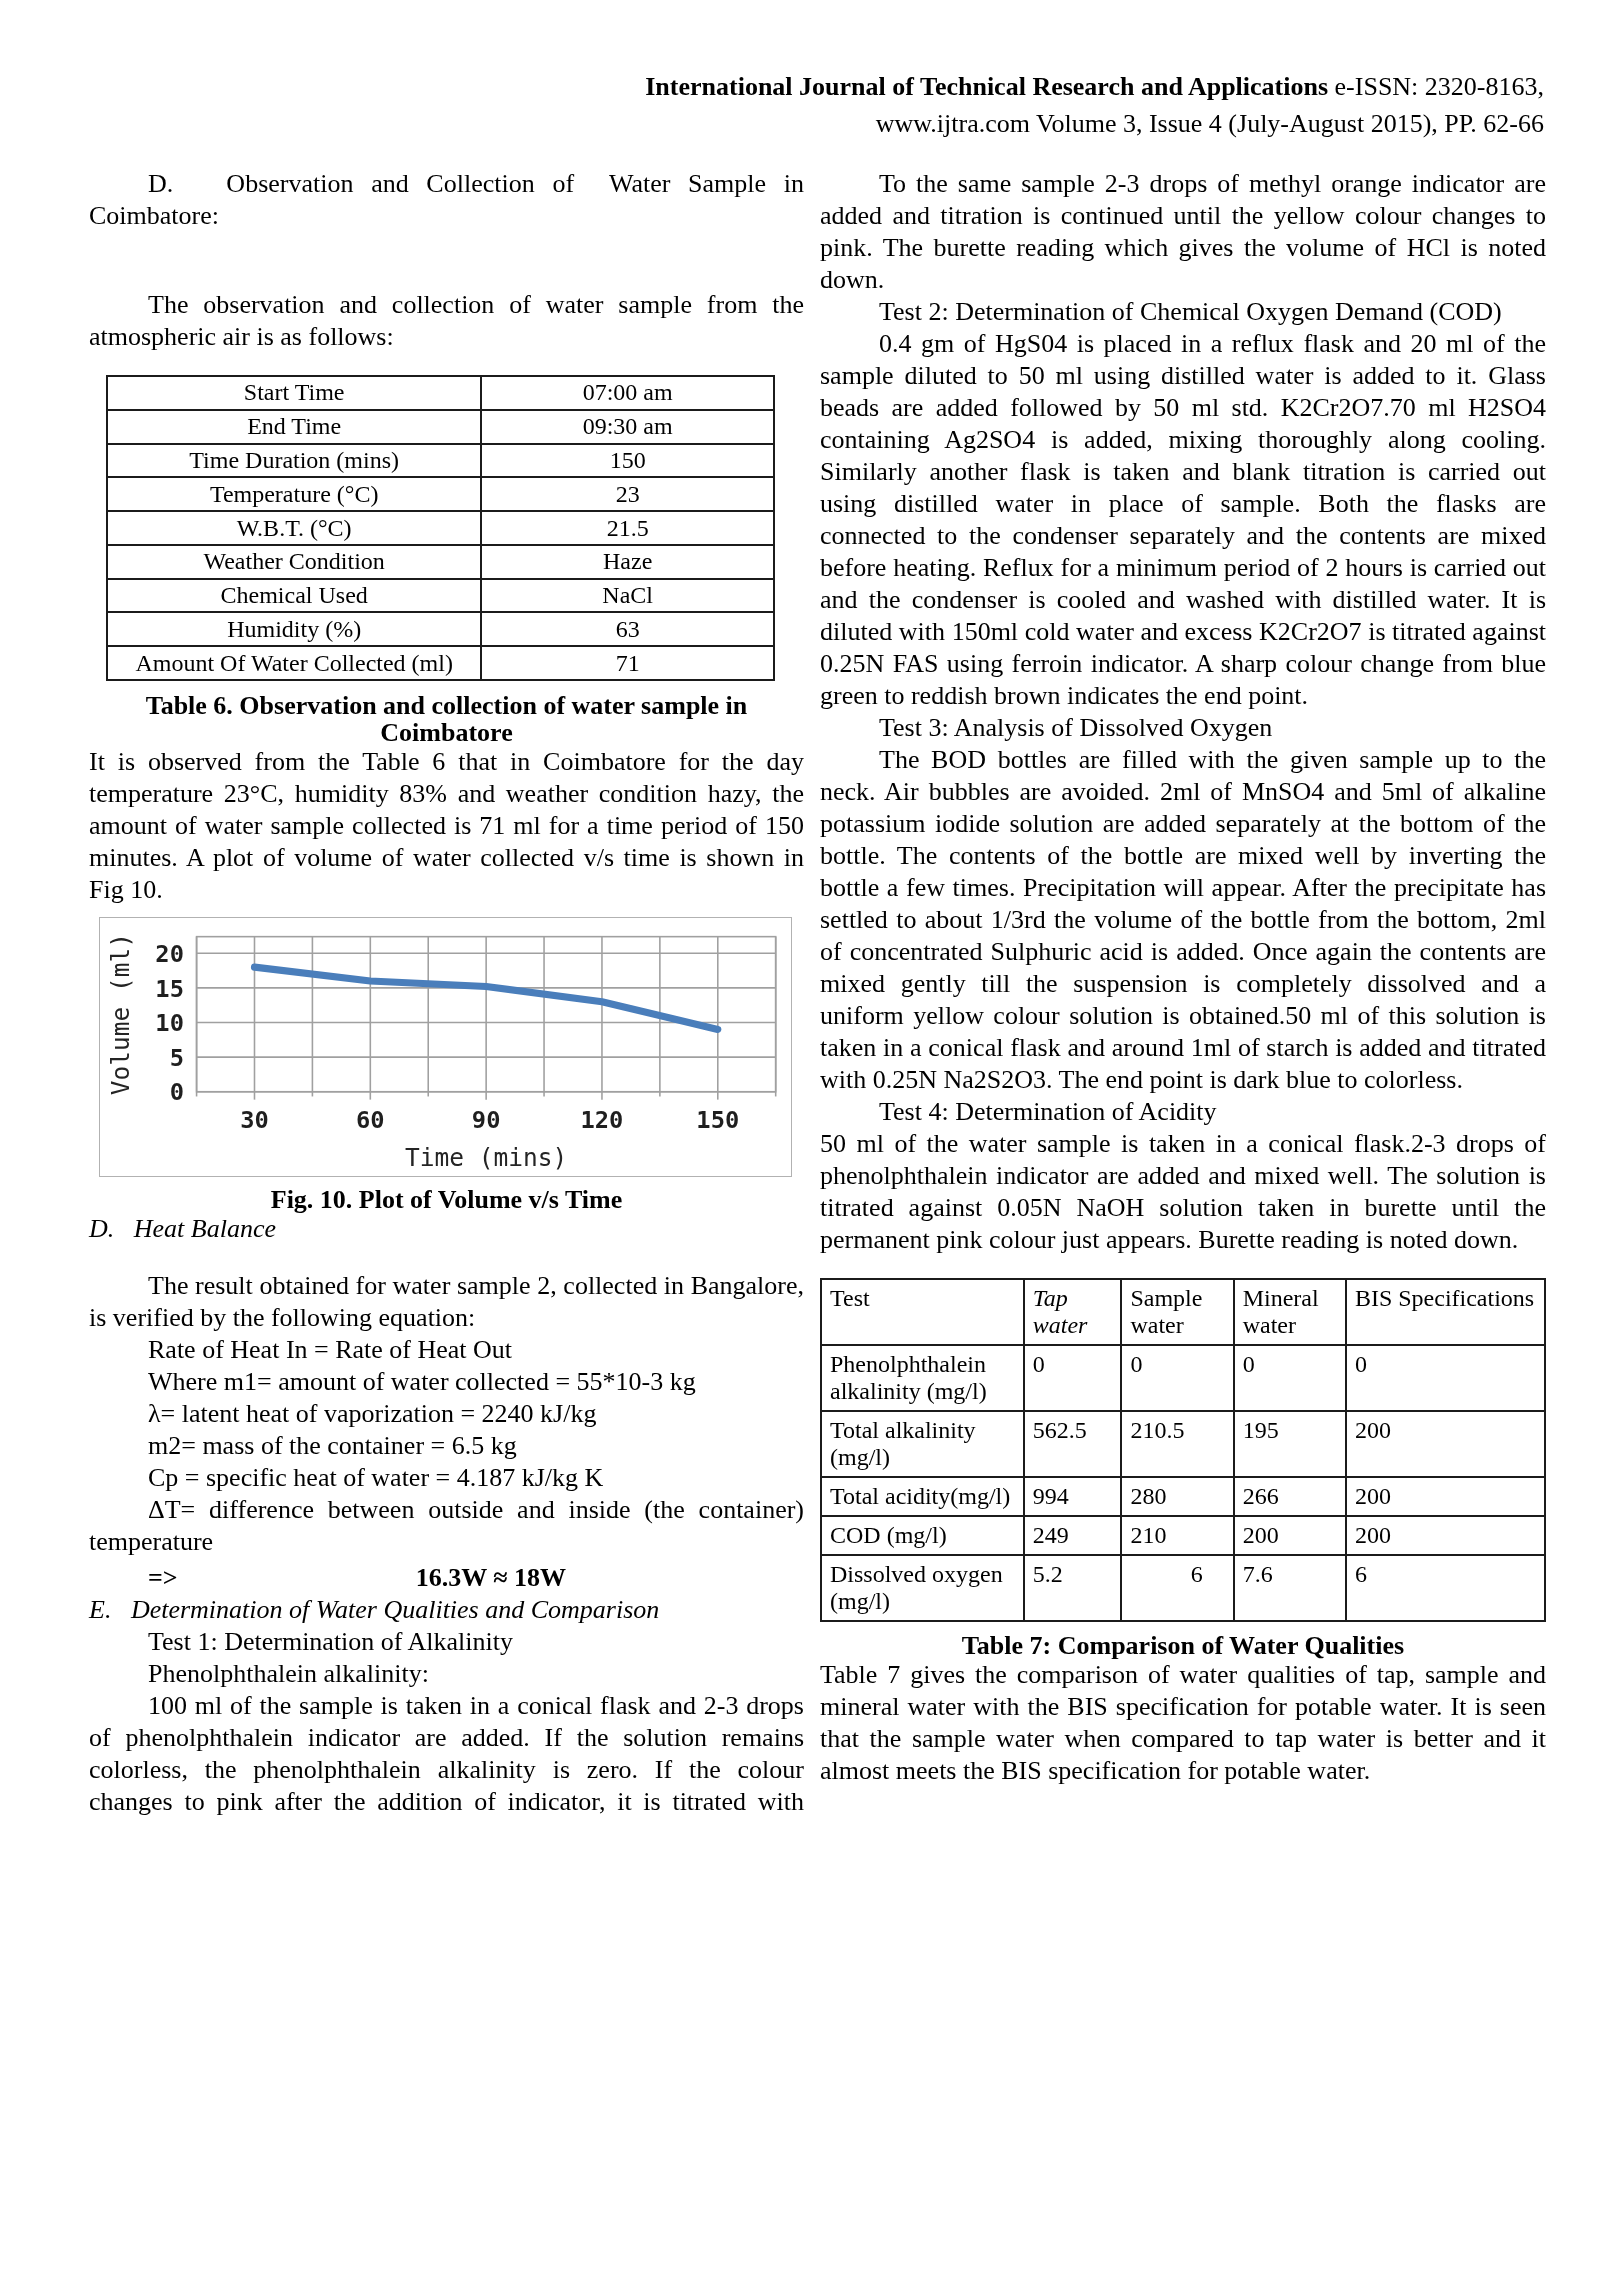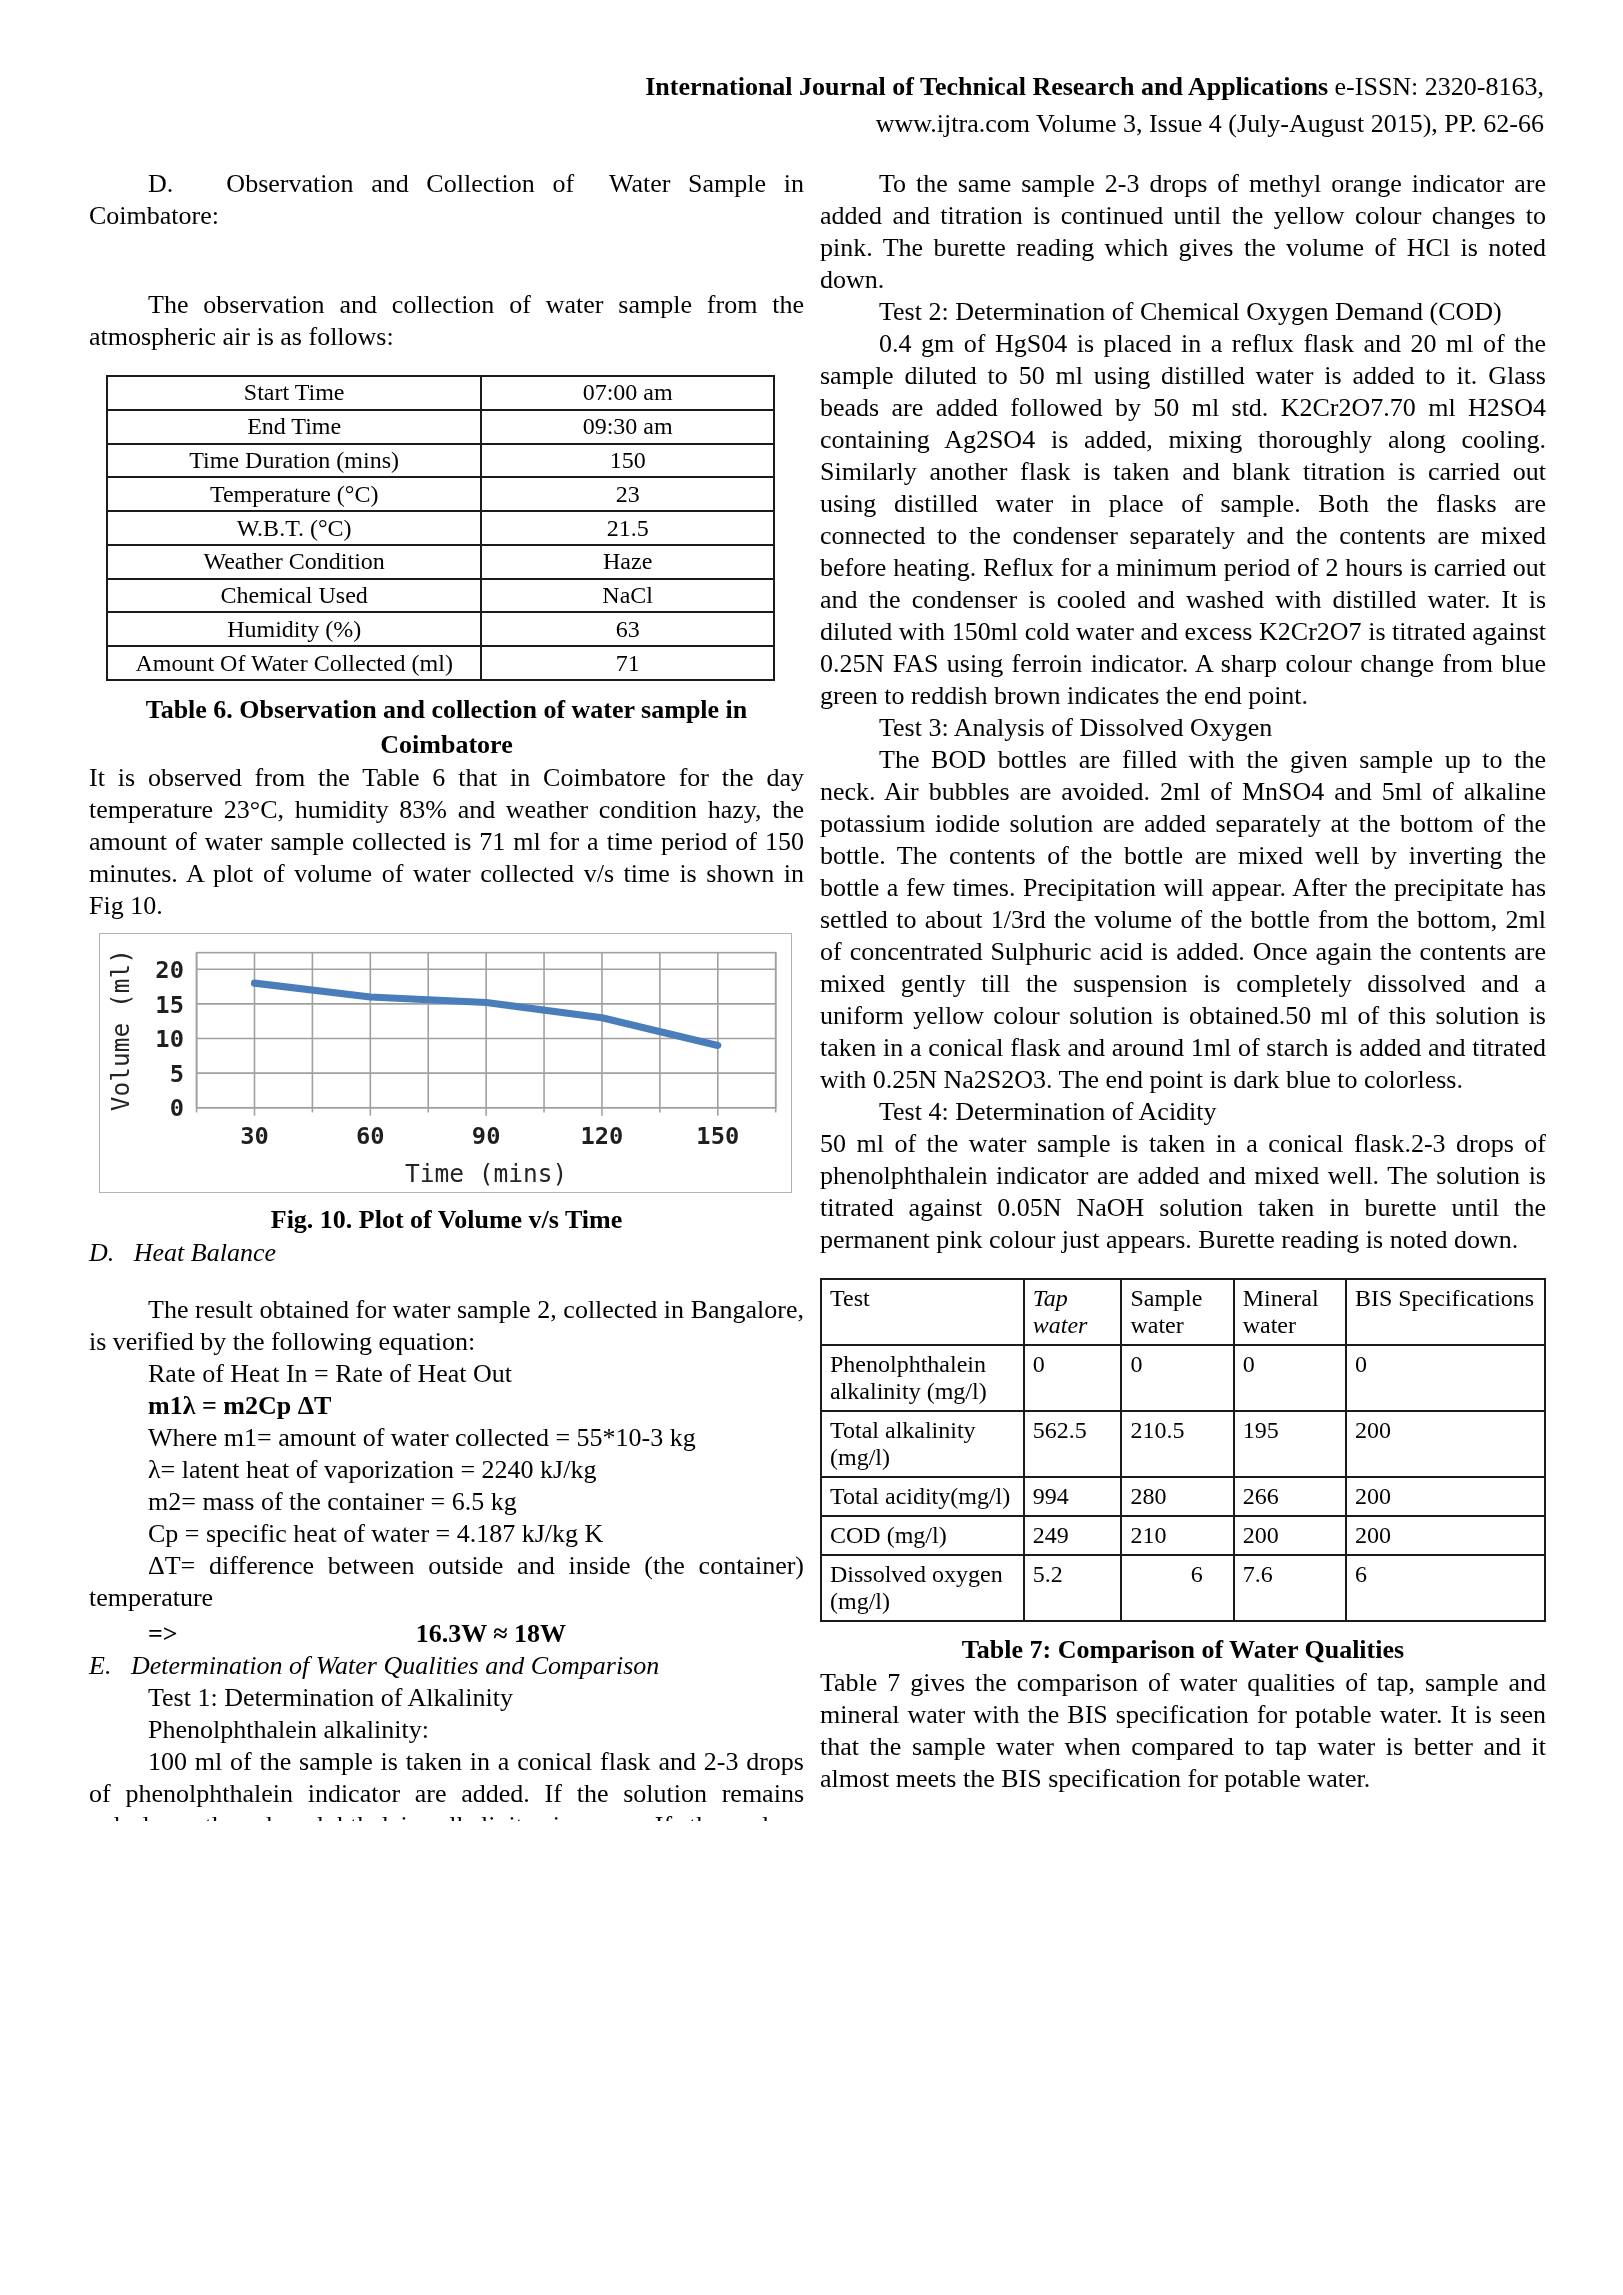--- a/index.html
+++ b/index.html
@@ -11,21 +11,21 @@
   .bold{font-weight:bold;}
   
   .col{position:absolute;top:168px;font-size:26px;line-height:32px;}
   .col.left{left:89px;width:715px;}
   .col.right{left:820px;width:726px;}
   p{margin:0;}
   .jst{text-align:justify;}
   .ind{text-indent:59px;}
   .it{font-style:italic;}
   .ctr{text-align:center;}
-  .cap{font-weight:bold;line-height:35px;}
+  .cap{font-weight:bold;line-height:27px;}
   .mt-xs{margin-top:9.5px;}
   .mt-s{margin-top:11px;}
   .mt-m{margin-top:25px;}
   .mt-l{}
   .mt-xl{margin-top:57px;}
   
   .t6{border-collapse:collapse;width:669px;margin:22px 0 0 17.4px;
       font-size:24px;line-height:27px;}
   .t6 td{border:2.4px solid #1b1b1b;text-align:center;padding:2.4px 6.3px;}
   .t6 td.c1{width:56%;}
@@ -156,21 +156,20 @@
           <text x="34" y="114" text-anchor="middle" class="at" transform="rotate(-90 34 114)">Volume (ml)</text>
           <polyline points="193.2,54.5 339.6,72 486,79 632.4,98.24999999999999 778.8,133.25" fill="none" stroke="#4a7ebb" stroke-width="9" stroke-linecap="round" stroke-linejoin="round"></polyline>
         </svg>
     </figure>
     <p class="cap ctr mt-xs">Fig. 10. Plot of Volume v/s Time</p>
 
     <p class="it mt-l">D.&nbsp;&nbsp;&nbsp;Heat Balance</p>
     <p class="jst ind mt-m">The result obtained for water sample 2, collected in Bangalore, is verified by the following equation:</p>
     <div id="heat-lines">
         <p class="eq">Rate of Heat In = Rate of Heat Out</p>
-        <p class="eq b">m1λ = m2Cp ΔT</p>
         <p class="eq">Where m1= amount of water collected = 55*10-3 kg</p>
         <p class="eq">λ= latent heat of vaporization = 2240 kJ/kg</p>
         <p class="eq">m2= mass of the container = 6.5 kg</p>
         <p class="eq">Cp = specific heat of water = 4.187 kJ/kg K</p>
         <p class="eq-wrap">ΔT=  difference between outside and inside (the container) temperature</p>
       </div>
     <div class="resrow">
       <span class="arrow">=&gt;</span>
       <span class="val">16.3W ≈ 18W</span>
     </div>

